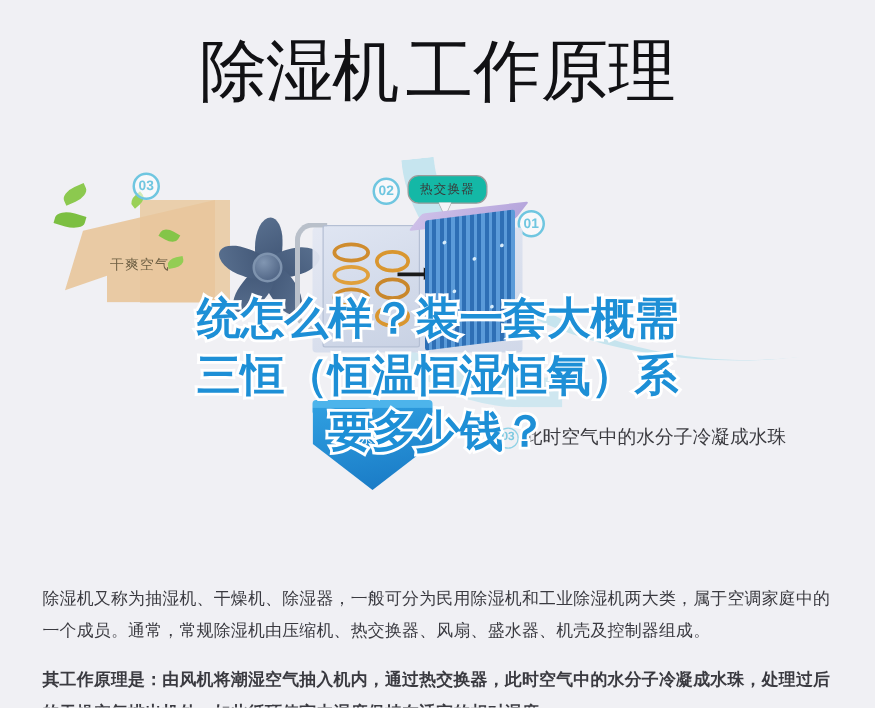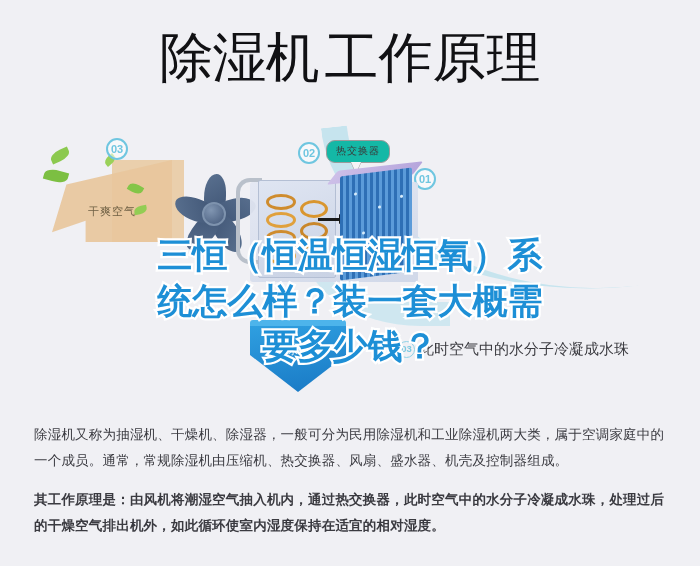--- a/index.html
+++ b/index.html
@@ -307,20 +307,21 @@
 
   
   .copy{
     position:absolute;
     left:34px;
     width:640px;
     font-size:13.5px;
     color:#3a3a40;
     line-height:1.95;
     letter-spacing:.2px;
+    margin-top:44px;
   }
   .copy.p1{ top:422px; }
   .copy.p2{ top:487px;font-weight:bold; }
 </style>
 </head>
 <body>
 
 <div class="hero-title">
   <span class="t-a">除湿机</span><span class="t-b">工作原理</span>
 </div>
@@ -378,19 +379,19 @@
   <div class="tank-lid"></div>
   <div class="tank"></div>
   <div class="tank-label">水箱</div>
 
   <div class="cap c-03">
     <span class="num">03</span><span>此时空气中的水分子冷凝成水珠</span>
   </div>
 </div>
 
 <div class="overlay">
+  <span class="overlay-line">统怎么样？装一套大概需</span>
   <span class="overlay-line">三恒（恒温恒湿恒氧）系</span>
-  <span class="overlay-line">统怎么样？装一套大概需</span>
   <span class="overlay-line">要多少钱？</span>
 </div>
 
 <p class="copy p1">除湿机又称为抽湿机、干燥机、除湿器，一般可分为民用除湿机和工业除湿机两大类，属于空调家庭中的一个成员。通常，常规除湿机由压缩机、热交换器、风扇、盛水器、机壳及控制器组成。</p>
 <p class="copy p2">其工作原理是：由风机将潮湿空气抽入机内，通过热交换器，此时空气中的水分子冷凝成水珠，处理过后的干燥空气排出机外，如此循环使室内湿度保持在适宜的相对湿度。</p>
 
 </body></html>

